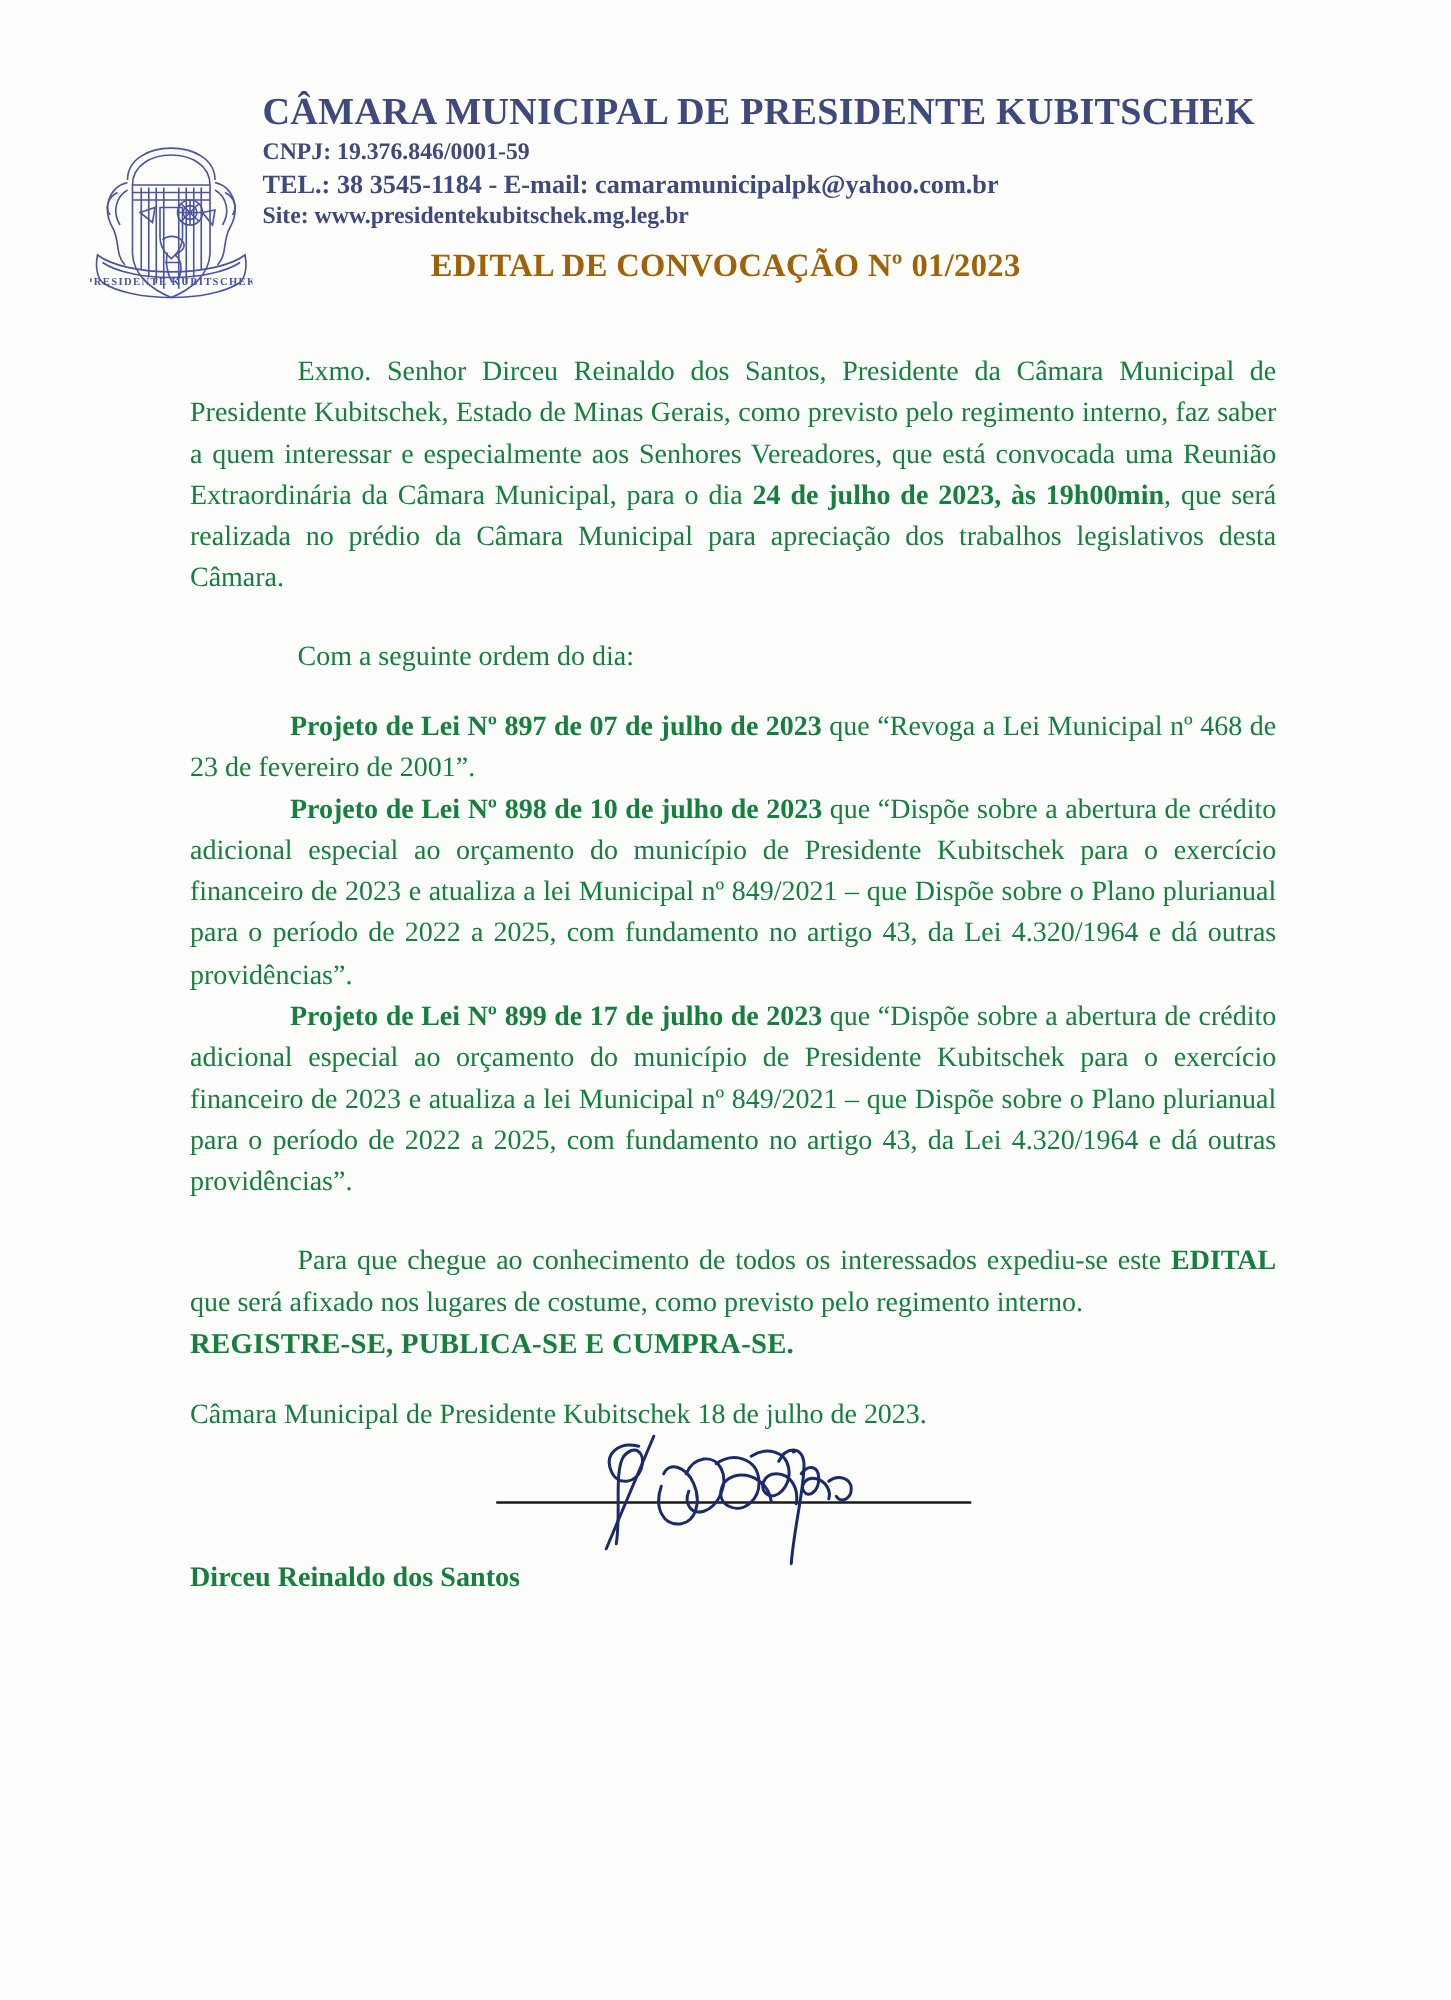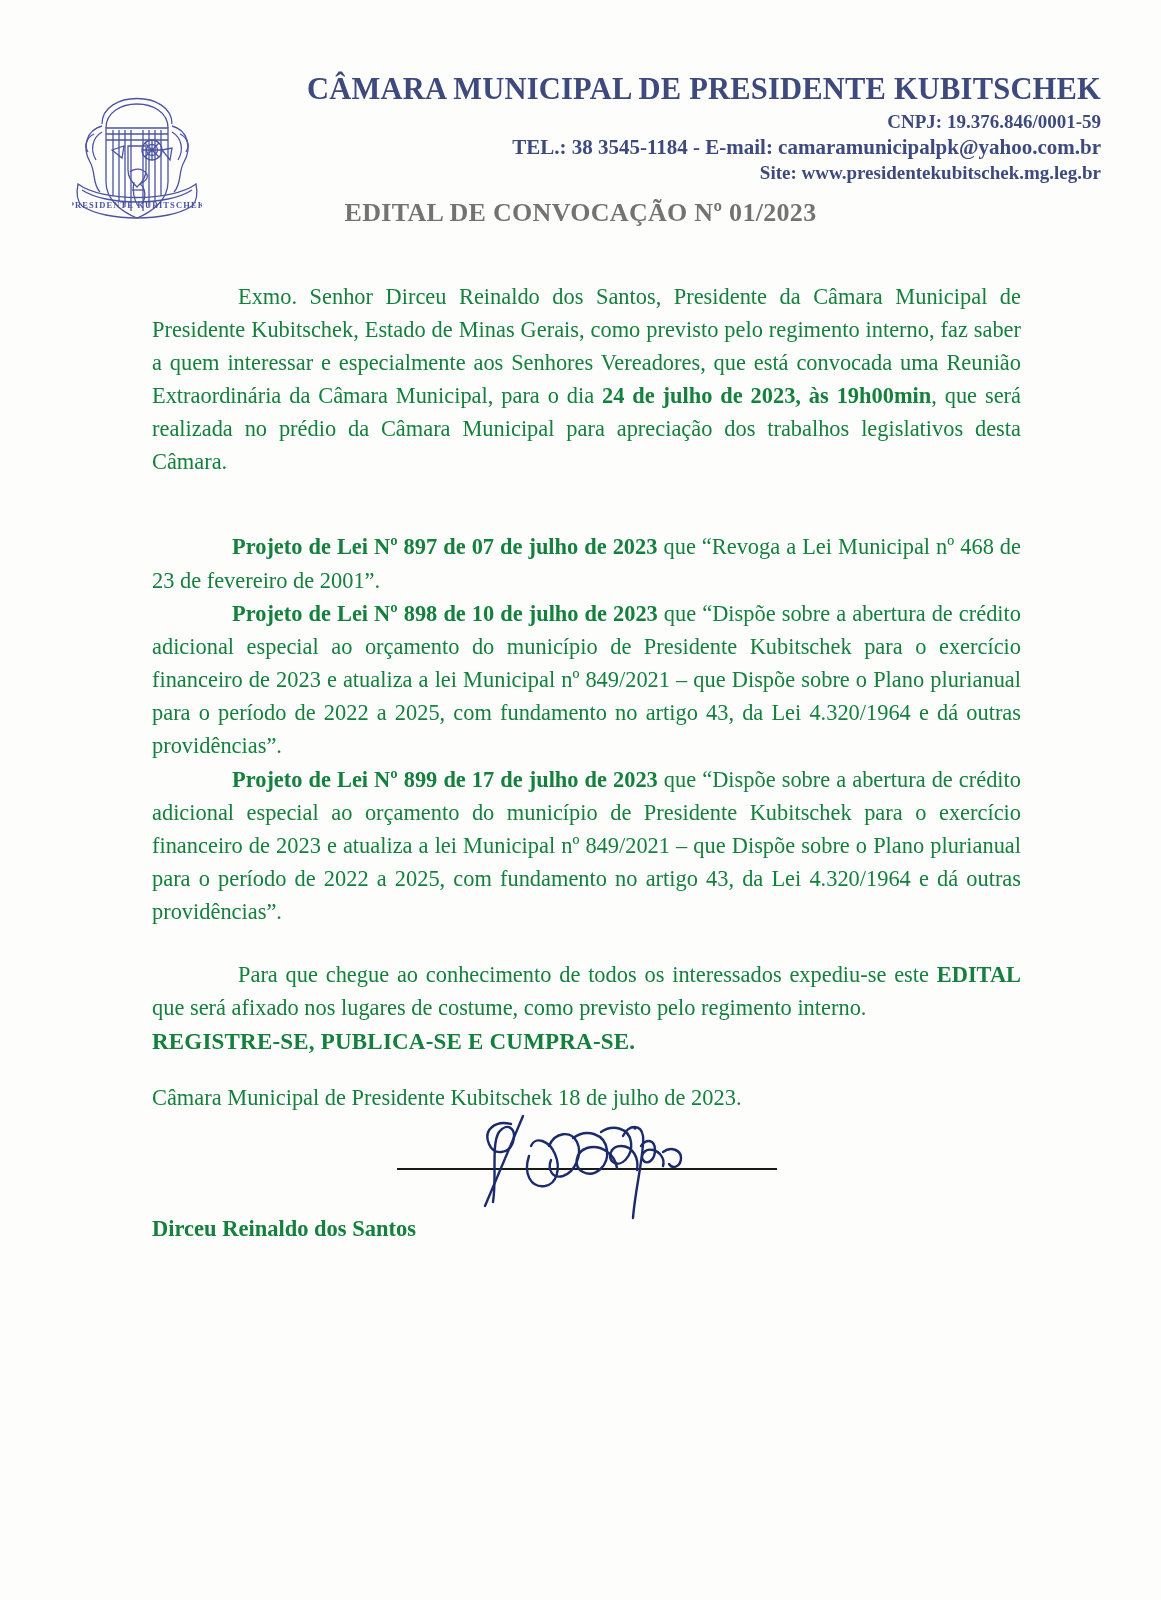--- a/index.html
+++ b/index.html
@@ -20,30 +20,30 @@
   }
 
   
   .letterhead {
     position: relative;
     padding-top: 72px;
   }
   .crest {
     position: absolute;
     left: 72px;
-    top: 72px;
+    top: 92px;
     width: 130px;
     height: 162px;
   }
   .crest svg { display: block; width: 100%; height: 100%; }
 
   .head-block {
     margin-left: 210px;
     margin-right: 60px;
-    text-align: right;
+    text-align: left;
     color: #3e4a7d;
   }
   .org-name {
     font-size: 30.5px;
     font-weight: bold;
     letter-spacing: 0.2px;
     line-height: 1.12;
     white-space: nowrap;
   }
   .cnpj {
@@ -67,21 +67,21 @@
     font-size: 19px;
     font-weight: bold;
     line-height: 1.3;
   }
 
   
   .doc-title {
     text-align: center;
     font-size: 26px;
     font-weight: bold;
-    color: #737373;
+    color: #a16207;
     margin-top: 12px;
     letter-spacing: 0.3px;
   }
 
   
   .body-area {
     margin: 0 140px 0 152px;
     margin-top: 52px;
     font-size: 22.4px;
     line-height: 1.48;
@@ -215,20 +215,21 @@
   </div>
 
   <div class="doc-title">EDITAL DE CONVOCAÇÃO Nº 01/2023</div>
 
   <div class="body-area">
 
     <p class="para"><span>Exmo. Senhor Dirceu Reinaldo dos Santos, Presidente da Câmara Municipal de Presidente Kubitschek, Estado de Minas Gerais, como previsto pelo regimento interno, faz saber a quem interessar e especialmente aos Senhores Vereadores, que está convocada uma Reunião Extraordinária da Câmara Municipal, para o dia </span><b>24 de julho de 2023, às 19h00min</b><span>, que será realizada no prédio da Câmara Municipal para apreciação dos trabalhos legislativos desta Câmara.</span></p>
 
     <div class="spacer-lg"></div>
 
+    <p class="para">Com a seguinte ordem do dia:</p>
 
     <div class="spacer-md"></div>
 
     <p class="para tight"><b>Projeto de Lei Nº 897 de 07 de julho de 2023</b><span> que “Revoga a Lei Municipal nº 468 de 23 de fevereiro de 2001”.</span></p>
 
     <p class="para tight"><b>Projeto de Lei Nº 898 de 10 de julho de 2023</b><span> que “Dispõe sobre a abertura de crédito adicional especial ao orçamento do município de Presidente Kubitschek para o exercício financeiro de 2023 e atualiza a lei Municipal nº 849/2021 – que Dispõe sobre o Plano plurianual para o período de 2022 a 2025, com fundamento no artigo 43, da Lei 4.320/1964 e dá outras providências”.</span></p>
 
     <p class="para tight"><b>Projeto de Lei Nº 899 de 17 de julho de 2023</b><span> que “Dispõe sobre a abertura de crédito adicional especial ao orçamento do município de Presidente Kubitschek para o exercício financeiro de 2023 e atualiza a lei Municipal nº 849/2021 – que Dispõe sobre o Plano plurianual para o período de 2022 a 2025, com fundamento no artigo 43, da Lei 4.320/1964 e dá outras providências”.</span></p>
 
     <div class="spacer-lg"></div>

